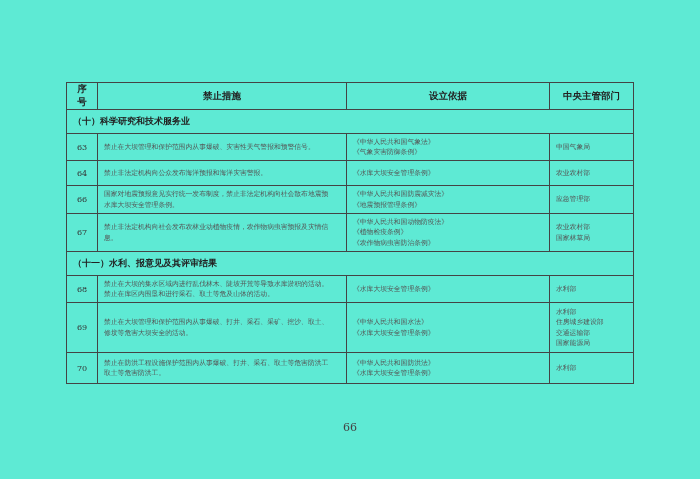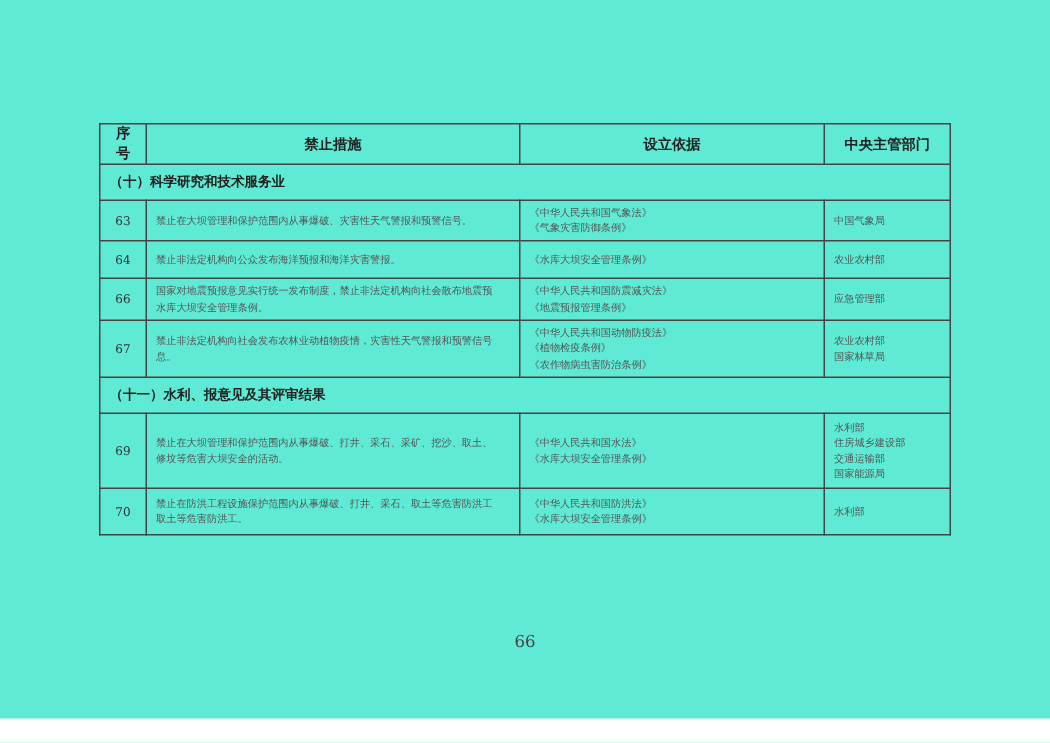--- a/index.html
+++ b/index.html
@@ -81,36 +81,49 @@
             <span class="line">《中华人民共和国防震减灾法》</span>
             <span class="line">《地震预报管理条例》</span>
           </td>
         <td class="dept">
             <span class="line">应急管理部</span>
           </td>
       </tr>
       <tr style="height:38px">
         <td class="seq">67</td>
         <td class="measure">
-            <span class="line">禁止非法定机构向社会发布农林业动植物疫情，灾害性天气警报和预警信号</span>
+            <span class="line">禁止非法定机构向社会发布农林业动植物疫情，农作物病虫害预报及灾情信</span>
             <span class="line">息。</span>
           </td>
         <td class="basis">
             <span class="line">《中华人民共和国动物防疫法》</span>
             <span class="line">《植物检疫条例》</span>
             <span class="line">《农作物病虫害防治条例》</span>
           </td>
         <td class="dept">
             <span class="line">农业农村部</span>
             <span class="line">国家林草局</span>
           </td>
       </tr>
 
       <tr>
         <td class="section" colspan="4">（十一）水利、报意见及其评审结果</td>
+      </tr>
+      <tr style="height:27px">
+        <td class="seq">68</td>
+        <td class="measure">
+            <span class="line">禁止在大坝的集水区域内进行乱伐林木、陡坡开荒等导致水库淤积的活动。</span>
+            <span class="line">禁止在库区内围垦和进行采石、取土等危及山体的活动。</span>
+          </td>
+        <td class="basis">
+            <span class="line">《水库大坝安全管理条例》</span>
+          </td>
+        <td class="dept">
+            <span class="line">水利部</span>
+          </td>
       </tr>
       <tr style="height:50px">
         <td class="seq">69</td>
         <td class="measure">
             <span class="line">禁止在大坝管理和保护范围内从事爆破、打井、采石、采矿、挖沙、取土、</span>
             <span class="line">修坟等危害大坝安全的活动。</span>
           </td>
         <td class="basis">
             <span class="line">《中华人民共和国水法》</span>
             <span class="line">《水库大坝安全管理条例》</span>

